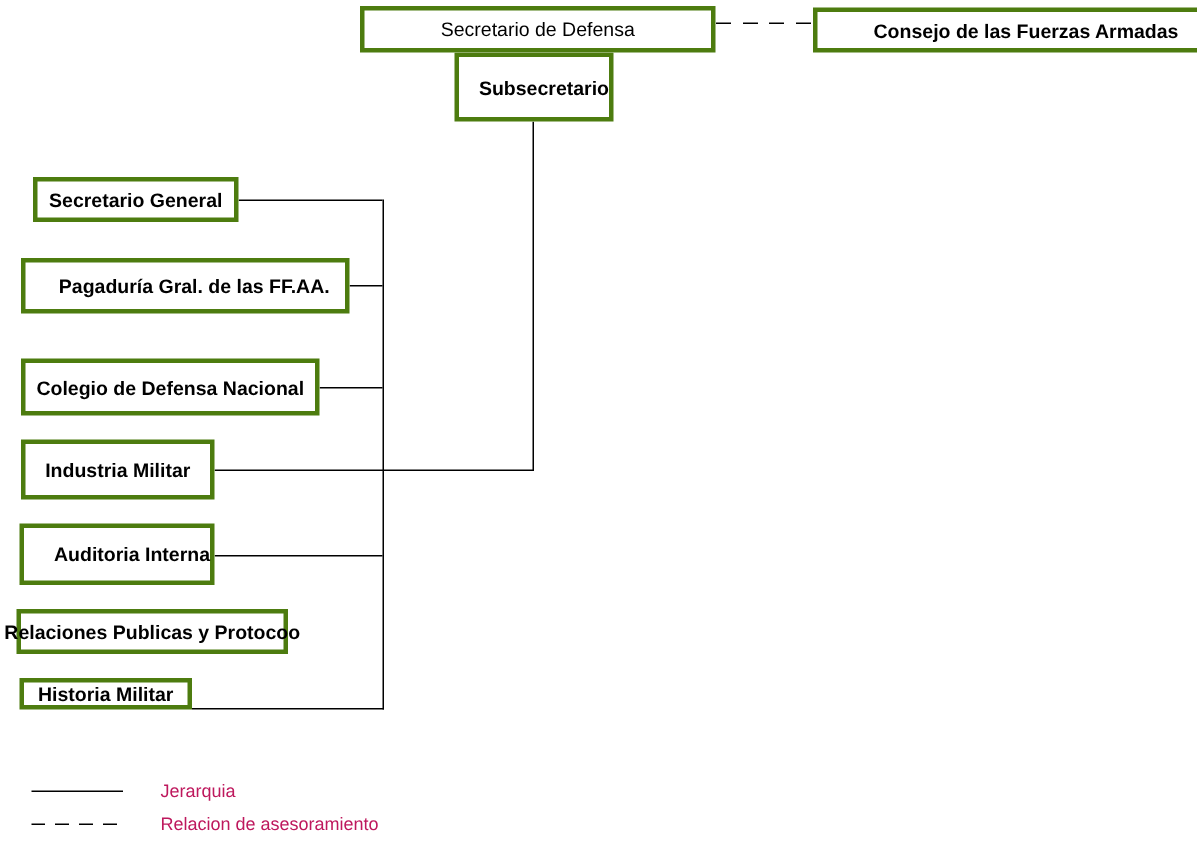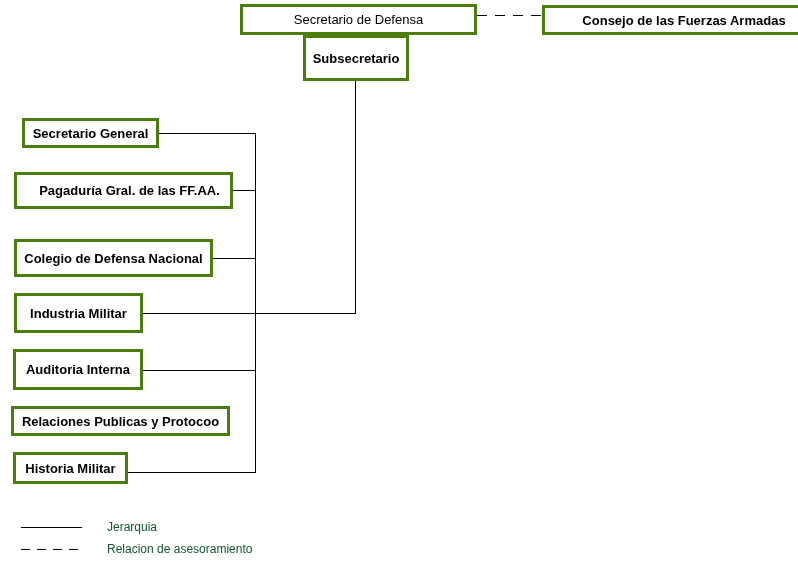--- a/index.html
+++ b/index.html
@@ -48,36 +48,36 @@
     height: 1px;
     background: repeating-linear-gradient(90deg, #000000 0px, #000000 10px, transparent 10px, transparent 18px);
     z-index: 1;
   }
   .dashline.legend {
     background: repeating-linear-gradient(90deg, #000000 0px, #000000 9px, transparent 9px, transparent 16px);
   }
   .legend-label {
     position: absolute;
     font-size: 12px;
-    color: #14532d;
+    color: #be185d;
     white-space: nowrap;
     line-height: 14px;
   }
 
   
   #n-secretario-defensa { left: 240px; top: 4px;   width: 237px; height: 31px; }
   #n-consejo            { left: 542px; top: 5px;   width: 284px; height: 30px; }
-  #n-subsecretario      { left: 303px; top: 35px;  width: 106px; height: 46px; }
+  #n-subsecretario      { left: 303px; top: 35px;  width: 106px; height: 46px; justify-content: flex-end; }
   #n-secretario-general { left: 22px;  top: 118px; width: 137px; height: 30px; }
   #n-pagaduria          { left: 14px;  top: 172px; width: 219px; height: 37px; padding-left: 12px; }
   #n-colegio            { left: 14px;  top: 239px; width: 199px; height: 38px; }
   #n-industria          { left: 14px;  top: 293px; width: 129px; height: 40px; align-items: center; }
-  #n-auditoria          { left: 13px;  top: 349px; width: 130px; height: 41px; }
-  #n-relaciones         { left: 11px;  top: 406px; width: 219px; height: 30px; }
-  #n-historia           { left: 13px;  top: 452px; width: 115px; height: 32px; }
+  #n-auditoria          { left: 13px;  top: 349px; width: 130px; height: 41px; justify-content: flex-end; }
+  #n-relaciones         { left: 11px;  top: 406px; width: 181px; height: 30px; }
+  #n-historia           { left: 13px;  top: 452px; width: 115px; height: 21px; }
 
   
   #l-advisory     { left: 477px; top: 15px;  width: 66px; }
   #l-sub-drop     { left: 355px; top: 81px;  height: 233px; }
   #l-industria    { left: 143px; top: 313px; width: 213px; }
   #l-spine        { left: 255px; top: 133px; height: 340px; }
   #l-secgeneral   { left: 159px; top: 133px; width: 96px; }
   #l-pagaduria    { left: 233px; top: 190px; width: 22px; }
   #l-colegio      { left: 213px; top: 258px; width: 42px; }
   #l-auditoria    { left: 143px; top: 370px; width: 112px; }

